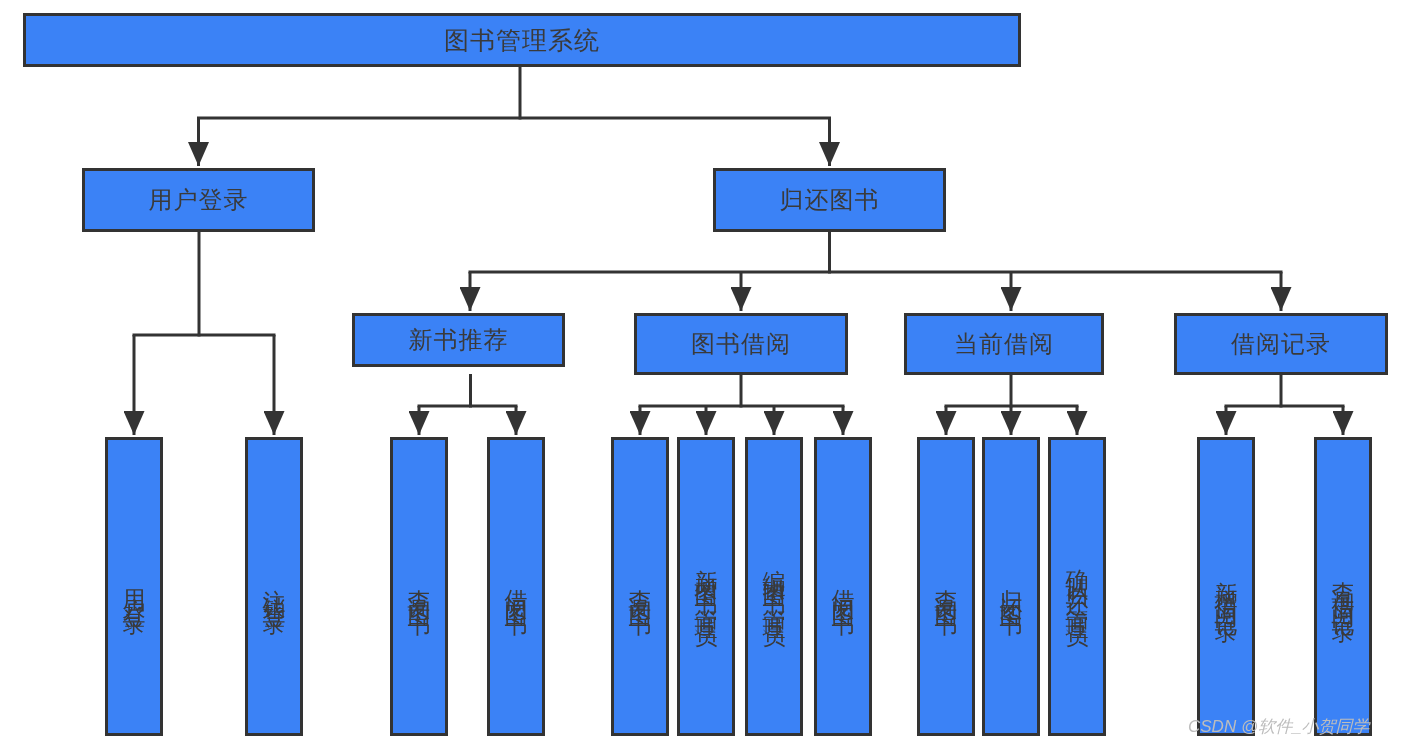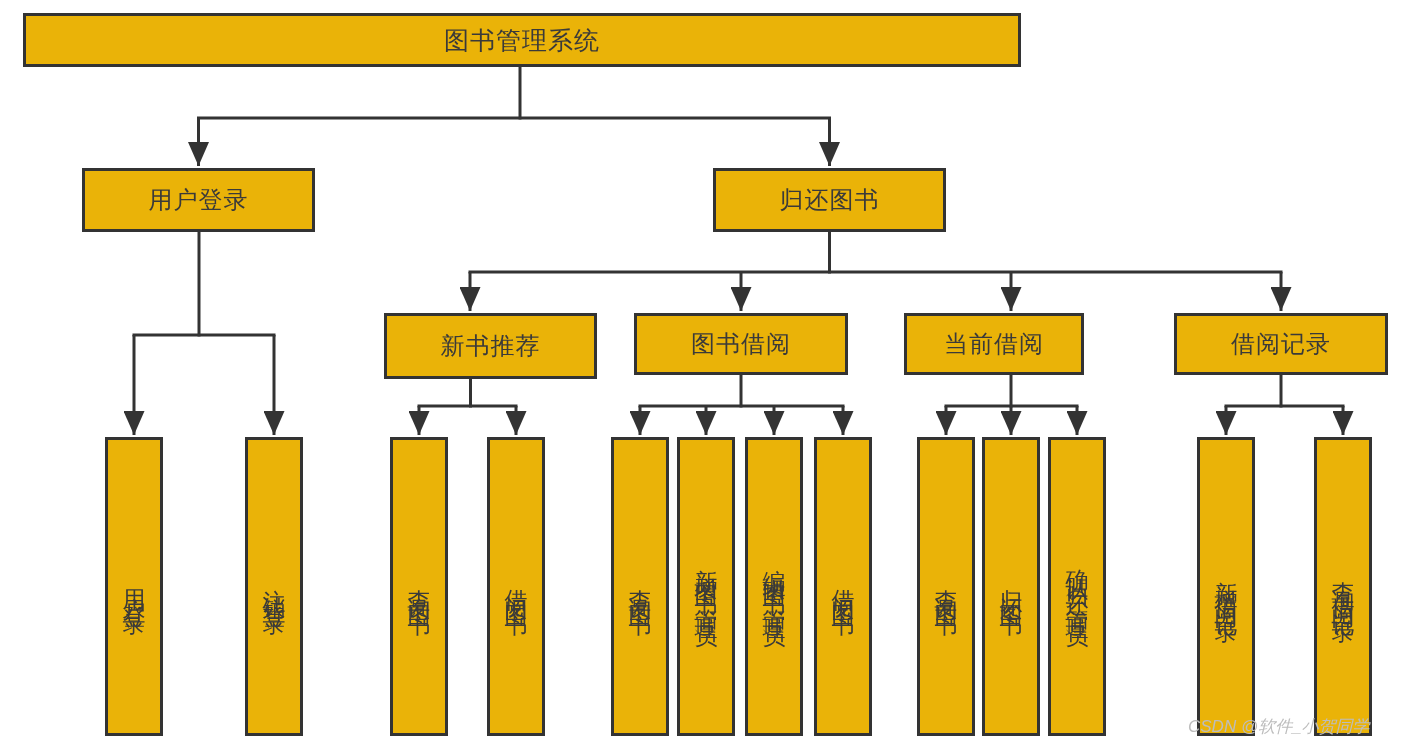--- a/index.html
+++ b/index.html
@@ -13,21 +13,21 @@
     overflow: hidden;
   }
   .connectors {
     position: absolute;
     left: 0; top: 0;
     width: 1405px; height: 747px;
   }
   .node {
     position: absolute;
     box-sizing: border-box;
-    background: #eab308;
+    background: #3b82f6;
     border: 3px solid #333333;
     display: flex;
     align-items: center;
     justify-content: center;
     text-align: center;
     color: #3a3a3a;
   }
   .h-node { font-size: 24px; letter-spacing: 1px; }
   .root-node { font-size: 25px; }
   .v-node {
@@ -102,23 +102,23 @@
       <line x1="1226" y1="406" x2="1226" y2="435" marker-end="url(#arrow)"></line>
       <line x1="1343" y1="406" x2="1343" y2="435" marker-end="url(#arrow)"></line>
     </g>
   </svg>
 
   <div class="node h-node root-node" style="left:23px; top:13px; width:998px; height:54px;">图书管理系统</div>
 
   <div class="node h-node" style="left:82px; top:168px; width:233px; height:64px;">用户登录</div>
   <div class="node h-node" style="left:713px; top:168px; width:233px; height:64px;">归还图书</div>
 
-  <div class="node h-node" style="left:384px; top:313px; width:213px; height:66px;">新书推荐</div>
+  <div class="node h-node" style="left:352px; top:313px; width:213px; height:54px;">新书推荐</div>
   <div class="node h-node" style="left:634px; top:313px; width:214px; height:62px;">图书借阅</div>
-  <div class="node h-node" style="left:904px; top:313px; width:180px; height:62px;">当前借阅</div>
+  <div class="node h-node" style="left:904px; top:313px; width:200px; height:62px;">当前借阅</div>
   <div class="node h-node" style="left:1174px; top:313px; width:214px; height:62px;">借阅记录</div>
 
   <div class="node v-node" style="left:105px; top:437px; width:58px; height:299px;">用户登录</div>
   <div class="node v-node" style="left:245px; top:437px; width:58px; height:299px;">注销登录</div>
 
   <div class="node v-node" style="left:390px; top:437px; width:58px; height:299px;">查询图书</div>
   <div class="node v-node" style="left:487px; top:437px; width:58px; height:299px;">借阅图书</div>
 
   <div class="node v-node" style="left:611px; top:437px; width:58px; height:299px;">查询图书</div>
   <div class="node v-node" style="left:677px; top:437px; width:58px; height:299px;">新增图书（管理员）</div>

